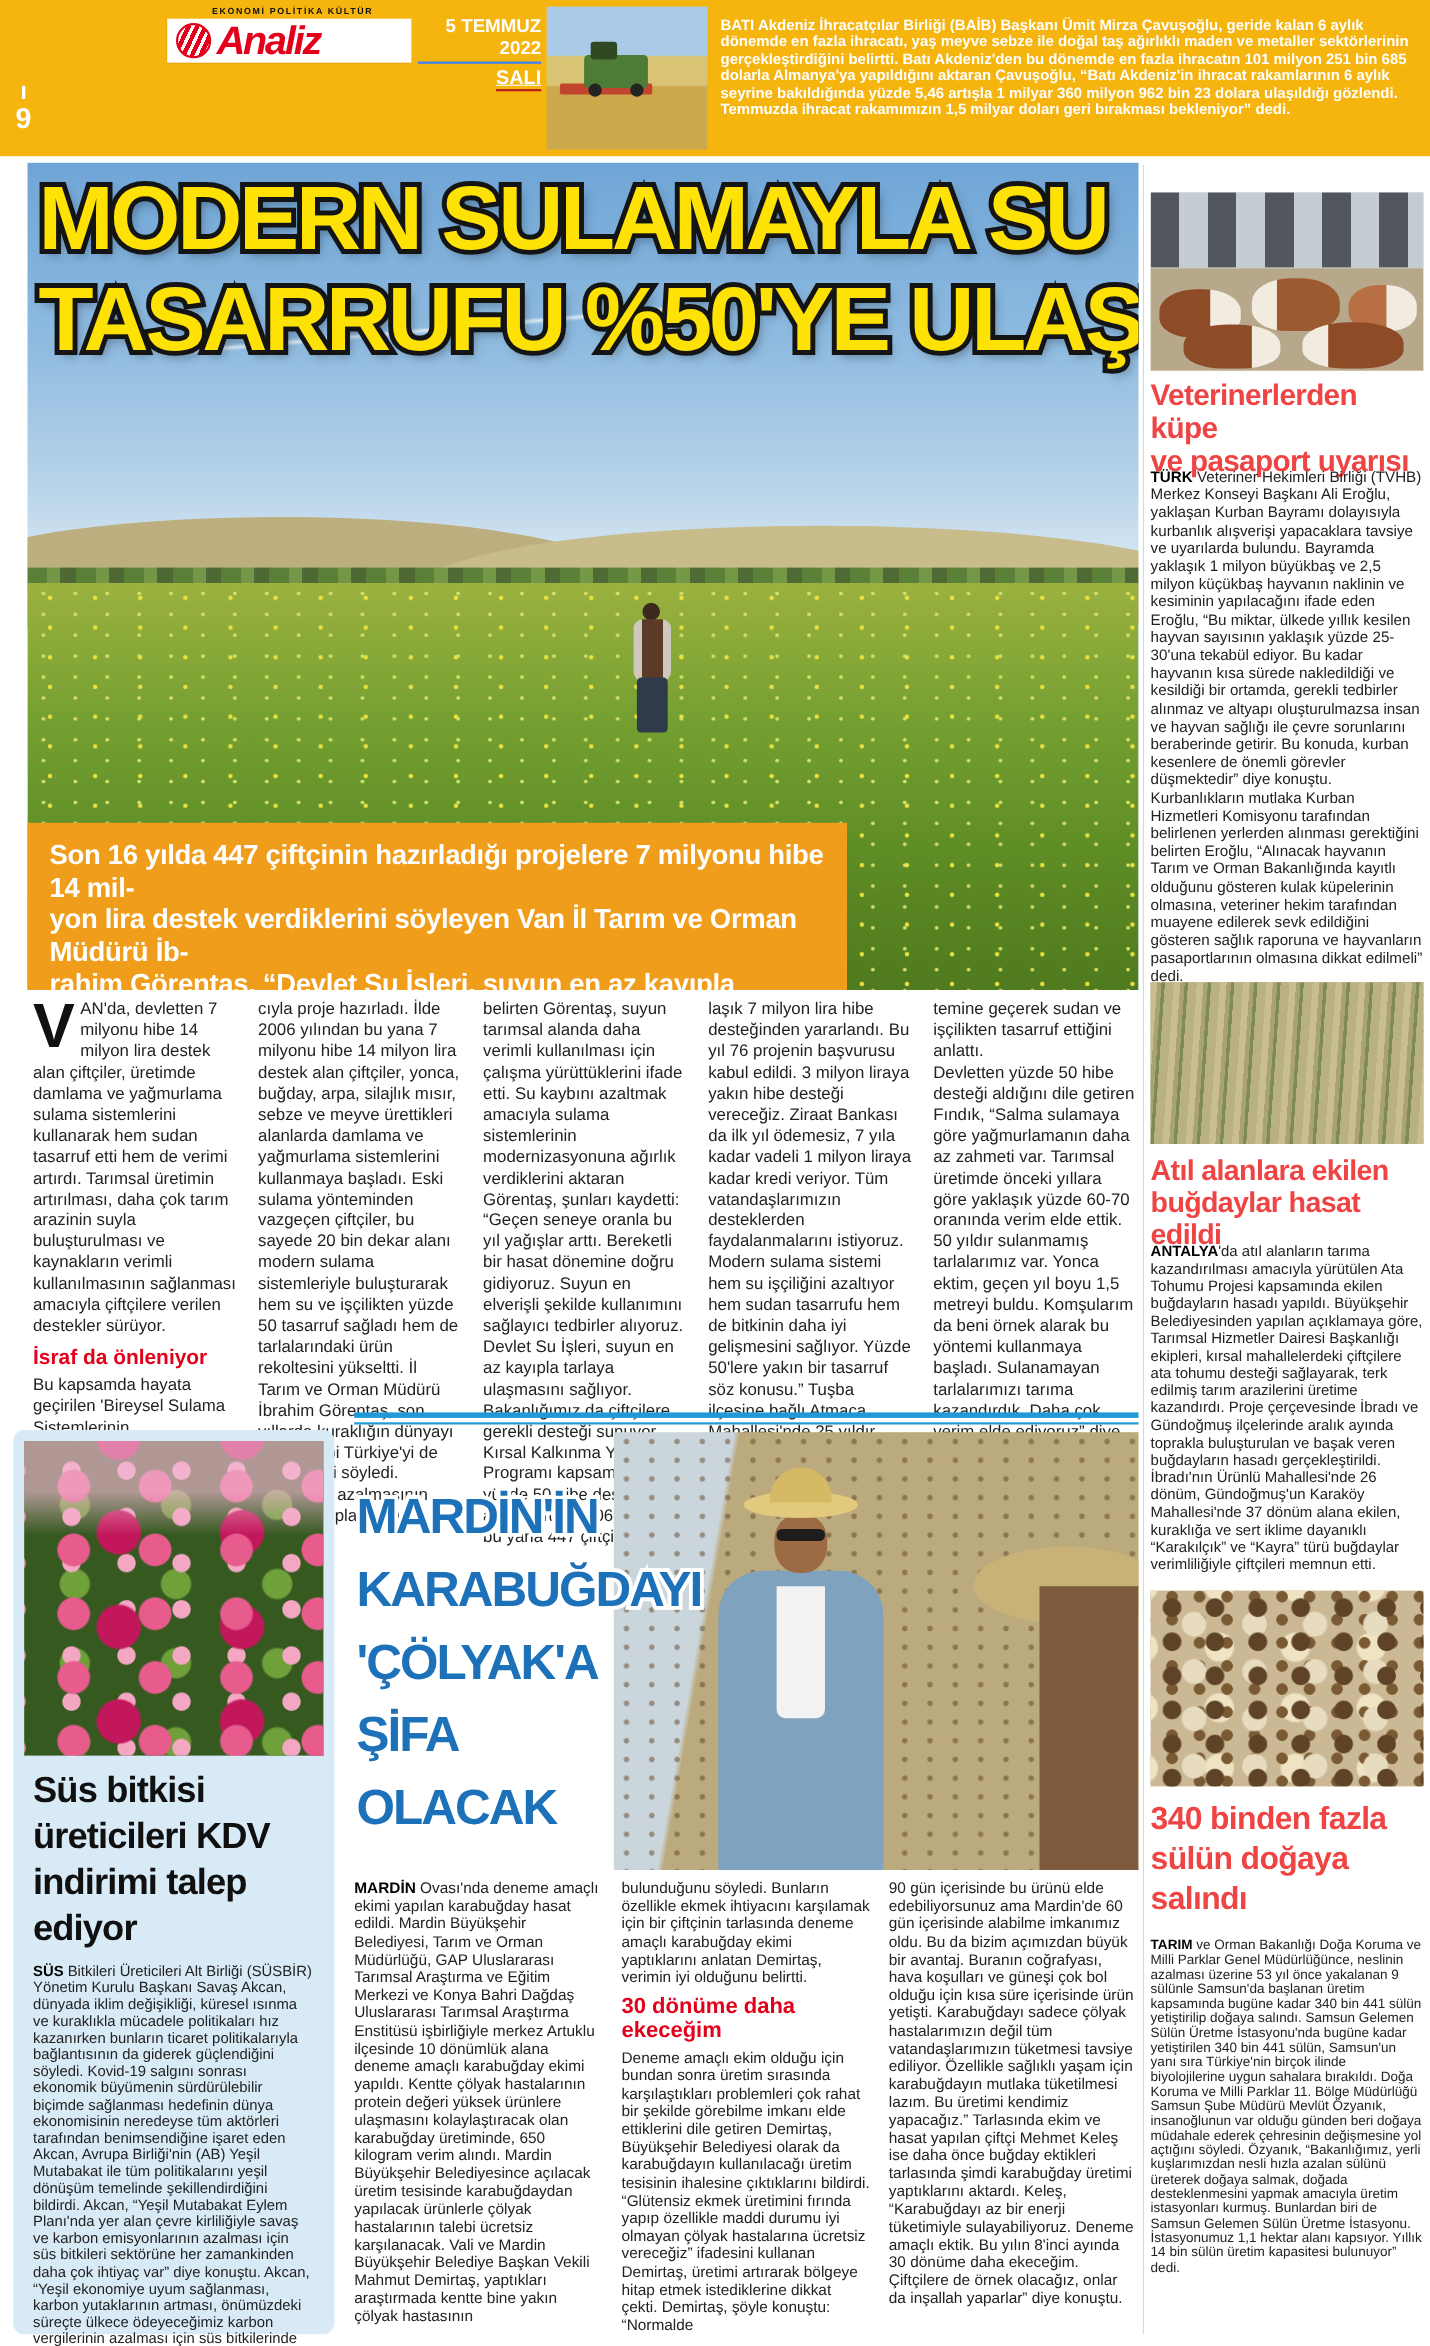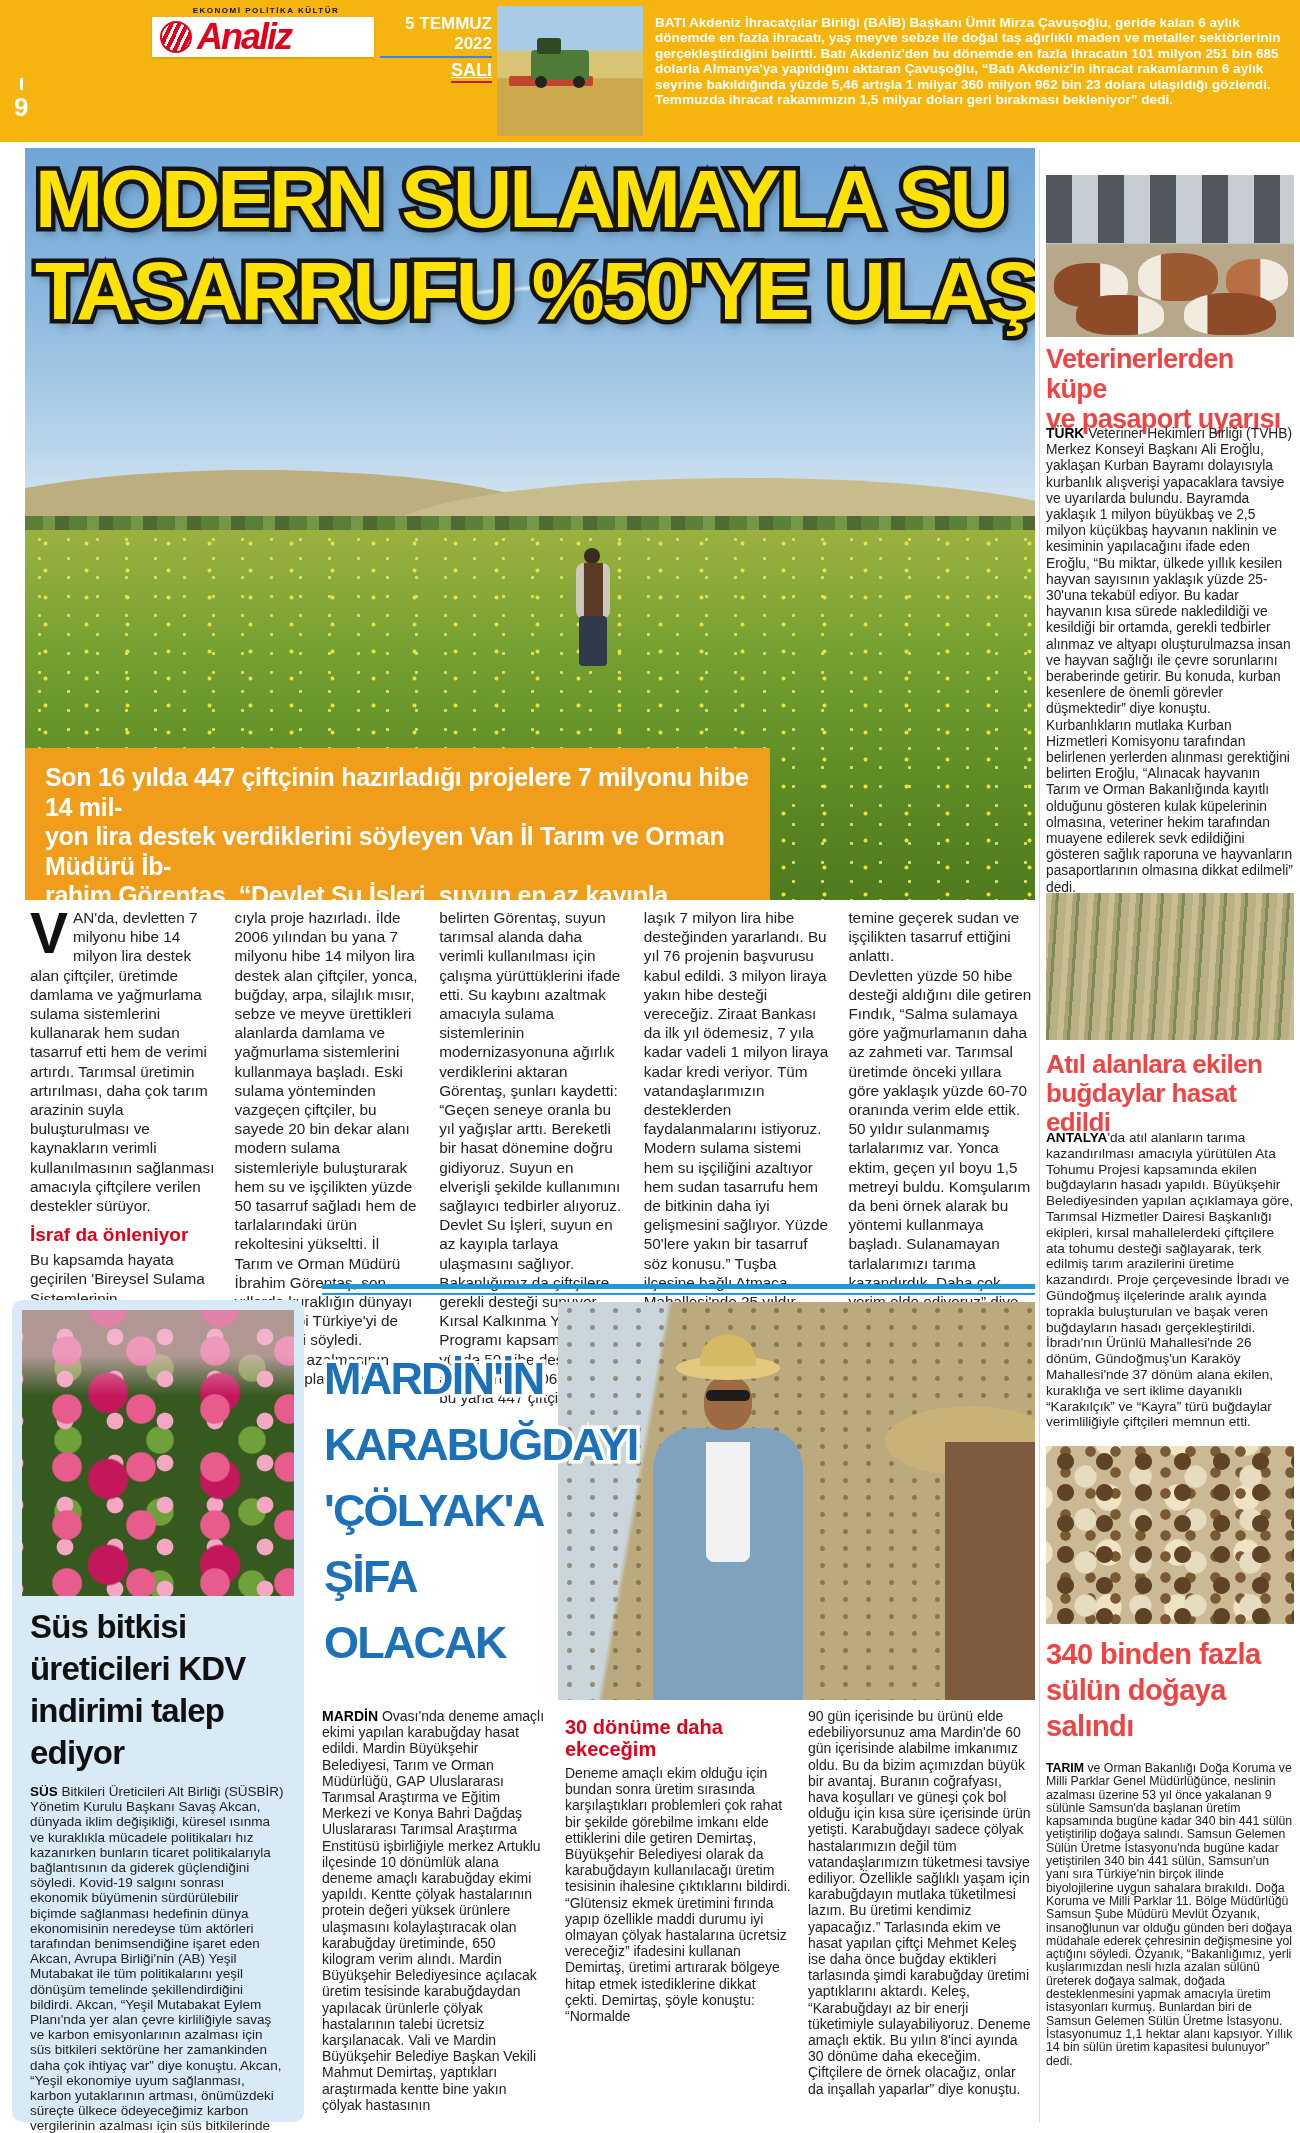--- a/index.html
+++ b/index.html
@@ -275,20 +275,21 @@
     <span class="f">OLACAK</span>
   </div>
 </div>
 <div id="mardin-cols" class="abs">
   <div class="mardin-col">
     <p style="margin:0">
       <span class="lead">MARDİN</span><span> Ovası'nda deneme amaçlı ekimi yapılan karabuğday hasat edildi. Mardin Büyükşehir Belediyesi, Tarım ve Orman Müdürlüğü, GAP Uluslararası Tarımsal Araştırma ve Eğitim Merkezi ve Konya Bahri Dağdaş Uluslararası Tarımsal Araştırma Enstitüsü işbirliğiyle merkez Artuklu ilçesinde 10 dönümlük alana deneme amaçlı karabuğday ekimi yapıldı. Kentte çölyak hastalarının protein değeri yüksek ürünlere ulaşmasını kolaylaştıracak olan karabuğday üretiminde, 650 kilogram verim alındı. Mardin Büyükşehir Belediyesince açılacak üretim tesisinde karabuğdaydan yapılacak ürünlerle çölyak hastalarının talebi ücretsiz karşılanacak. Vali ve Mardin Büyükşehir Belediye Başkan Vekili Mahmut Demirtaş, yaptıkları araştırmada kentte bine yakın çölyak hastasının</span>
     </p>
   </div>
   <div class="mardin-col">
+    <p style="margin:0">bulunduğunu söyledi. Bunların özellikle ekmek ihtiyacını karşılamak için bir çiftçinin tarlasında deneme amaçlı karabuğday ekimi yaptıklarını anlatan Demirtaş, verimin iyi olduğunu belirtti.</p>
     <div class="red-sub">30 dönüme daha ekeceğim</div>
     <p style="margin:0">Deneme amaçlı ekim olduğu için bundan sonra üretim sırasında karşılaştıkları problemleri çok rahat bir şekilde görebilme imkanı elde ettiklerini dile getiren Demirtaş, Büyükşehir Belediyesi olarak da karabuğdayın kullanılacağı üretim tesisinin ihalesine çıktıklarını bildirdi. “Glütensiz ekmek üretimini fırında yapıp özellikle maddi durumu iyi olmayan çölyak hastalarına ücretsiz vereceğiz” ifadesini kullanan Demirtaş, üretimi artırarak bölgeye hitap etmek istediklerine dikkat çekti. Demirtaş, şöyle konuştu: “Normalde</p>
   </div>
   <div class="mardin-col">
     <p style="margin:0">90 gün içerisinde bu ürünü elde edebiliyorsunuz ama Mardin'de 60 gün içerisinde alabilme imkanımız oldu. Bu da bizim açımızdan büyük bir avantaj. Buranın coğrafyası, hava koşulları ve güneşi çok bol olduğu için kısa süre içerisinde ürün yetişti. Karabuğdayı sadece çölyak hastalarımızın değil tüm vatandaşlarımızın tüketmesi tavsiye ediliyor. Özellikle sağlıklı yaşam için karabuğdayın mutlaka tüketilmesi lazım. Bu üretimi kendimiz yapacağız.” Tarlasında ekim ve hasat yapılan çiftçi Mehmet Keleş ise daha önce buğday ektikleri tarlasında şimdi karabuğday üretimi yaptıklarını aktardı. Keleş, “Karabuğdayı az bir enerji tüketimiyle sulayabiliyoruz. Deneme amaçlı ektik. Bu yılın 8'inci ayında 30 dönüme daha ekeceğim. Çiftçilere de örnek olacağız, onlar da inşallah yaparlar” diye konuştu.</p>
   </div>
 </div>
 
 <div id="vline" class="abs"></div>
 

